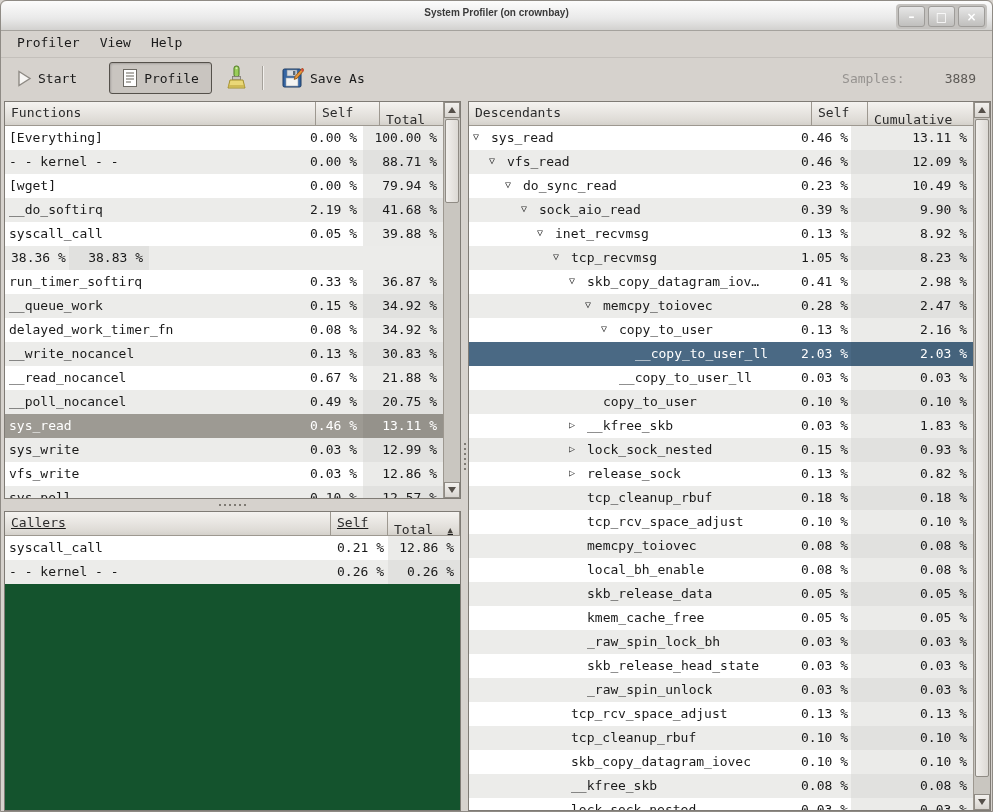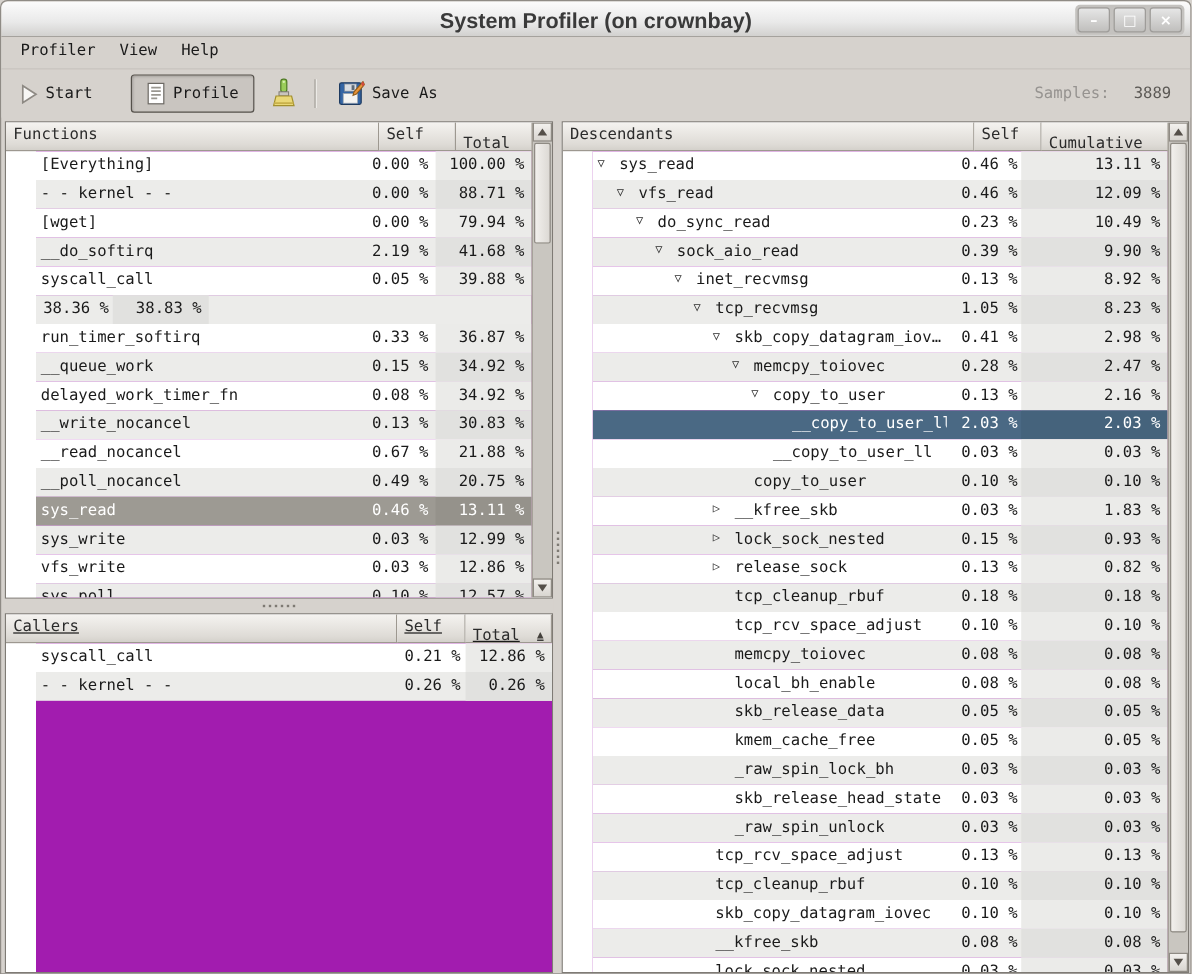--- a/index.html
+++ b/index.html
@@ -5,58 +5,58 @@
   * { margin:0; padding:0; box-sizing:border-box; }
   html,body { width:993px; height:812px; }
   body { font-family:"DejaVu Sans Mono", monospace; font-size:13px; color:#1a1a1a; background:#d6d2cd; }
   .window { position:relative; width:993px; height:812px; background:#d6d2cd; border:1px solid #8f8b85; border-radius:6px 6px 0 0; overflow:hidden; }
 
   
   .titlebar { position:absolute; left:0; top:0; width:100%; height:30px;
     background:linear-gradient(#fcfcfc, #e9e9e9 60%, #d2d1cf); border-bottom:1px solid #a5a29d;
     border-radius:6px 6px 0 0; }
   .title-text { position:absolute; left:0; right:0; top:6px; text-align:center;
-    font-family:"Liberation Sans", sans-serif; font-weight:bold; font-size:18px; color:#3a3a3a; }
+    font-family:"Liberation Sans", sans-serif; font-weight:bold; font-size:10px; color:#3a3a3a; }
   .winbtns { position:absolute; right:5px; top:3px; display:flex; gap:3px;
     background:#c4c2bf; padding:2px; border-radius:4px; }
   .winbtn { width:27px; height:21px; border:1px solid #9e9c99; border-radius:3px;
     background:linear-gradient(#e6e6e6,#c0bfbd); color:#ffffff; font-weight:bold; font-size:12px;
     display:flex; align-items:center; justify-content:center; font-family:"DejaVu Sans",sans-serif; }
 
   
   .menubar { position:absolute; left:0; top:30px; width:100%; height:27px; background:#d6d2cd;
     display:flex; padding-left:6px; border-bottom:1px solid #c4c0bb; }
   .menu-item { padding:4px 10px; }
 
   
   .toolbar { position:absolute; left:0; top:57px; width:100%; height:40px; background:#d6d2cd;
     display:flex; align-items:center; padding:0 8px; }
   .tbtn { display:flex; align-items:center; gap:6px; padding:5px 8px; border-radius:3px; }
   .toggle-active { border:1px solid #55514b; background:#c9c5c0;
     box-shadow:inset 1px 1px 2px rgba(0,0,0,0.18); padding:5px 12px; margin-left:24px; }
   .brush-btn { margin-left:8px; padding:4px 6px; }
   .tsep { width:2px; height:24px; border-left:1px solid #a5a19a; border-right:1px solid #f2f0ed; margin:0 10px; }
-  .samples { margin-left:auto; display:flex; gap:20px; padding-right:8px; }
+  .samples { margin-left:auto; display:flex; gap:40px; padding-right:8px; }
   .samples-label { color:#969390; }
   .samples-value { color:#5c5955; }
 
   
   .pane { position:absolute; border:1px solid #7f7b75; background:#ffffff; overflow:hidden; }
   .pane-functions   { left:3px;   top:100px; width:457px; height:398px; }
   .pane-callers     { left:3px;   top:510px; width:457px; height:300px;text-decoration:underline; }
   .pane-descendants { left:467px; top:100px; width:523px; height:710px; }
 
   .thead { display:flex; height:24px; }
   .hcell { background:linear-gradient(#f5f3f0,#dedbd6 80%,#d4d1cb); border-right:1px solid #9d9890;
     border-bottom:1px solid #9d9890; padding:3px 6px 0 6px; color:#2b2b2b; white-space:nowrap; overflow:hidden; }
   .hcell.name { flex:1; }
   .hcell.sorted-h { display:flex; justify-content:space-between; align-items:center; padding-top:12px; }
   .sort-arrow { font-size:9px; color:#44413c; margin-left:4px; }
 
-  .tbody { position:absolute; left:0; right:0; bottom:0; background:#a21caf; overflow:hidden;margin-left:25px; }
+  .tbody { position:absolute; left:0; right:0; bottom:0; background:#14532d; overflow:hidden; }
   .pane-functions .tbody, .pane-descendants .tbody { right:17px; }
   .tbody { top:24px; }
 
   .trow { display:flex; height:24px; background:#ffffff; }
   .trow.alt { background:#ececea; }
   .c { padding:4px 6px 0 6px; white-space:nowrap; overflow:hidden; }
   .c.name { flex:1; display:flex; align-items:flex-start; padding-left:4px; }
   .c.num { text-align:right; }
   .trow .sorted { background:#ebebe9; }
   .trow.alt .sorted { background:#e1e1df; }

